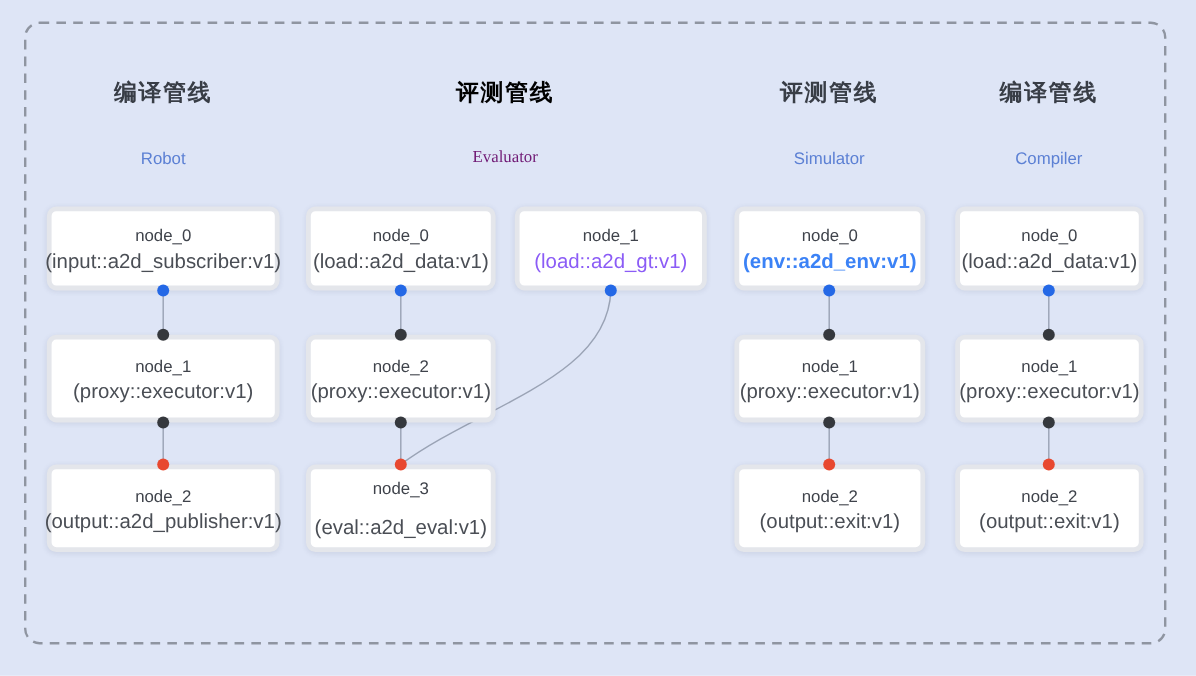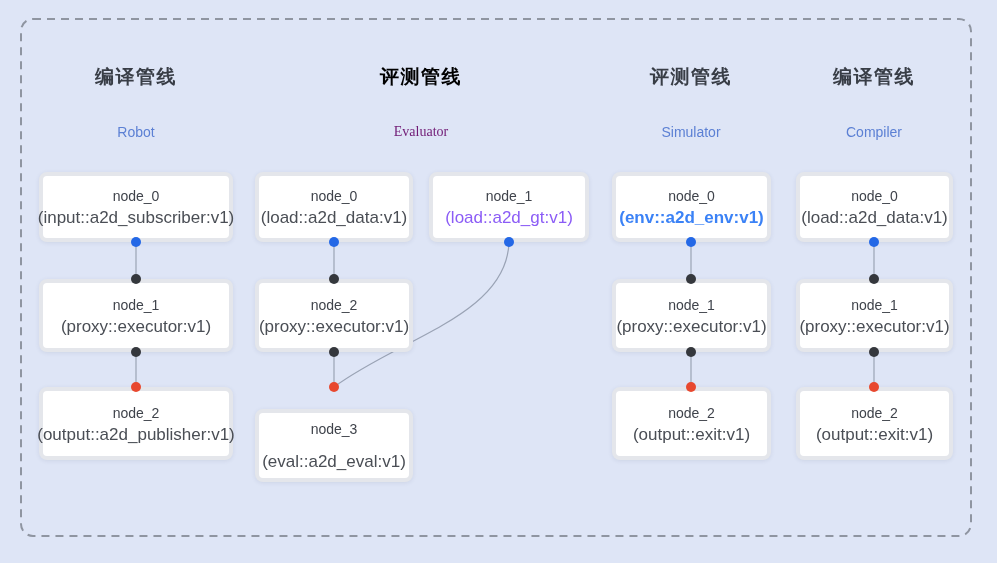--- a/index.html
+++ b/index.html
@@ -118,21 +118,21 @@
         <div class="t2" style="color: rgb(74, 78, 85);">(load::a2d_data:v1)</div>
       </div>
       <div class="node" style="left: 429px; top: 172px; width: 160px; height: 70px; background: rgb(255, 255, 255); border-color: rgb(228, 230, 235);">
         <div class="t1" style="color: rgb(63, 67, 75);">node_1</div>
         <div class="t2" style="color: #8b5cf6;">(load::a2d_gt:v1)</div>
       </div>
       <div class="node" style="left: 255px; top: 279px; width: 158px; height: 73px; background: rgb(255, 255, 255); border-color: rgb(228, 230, 235);">
         <div class="t1" style="color: rgb(63, 67, 75);">node_2</div>
         <div class="t2" style="color: rgb(74, 78, 85);">(proxy::executor:v1)</div>
       </div>
-      <div class="node" style="left: 255px; top: 409px; width: 158px; height: 73px; background: rgb(255, 255, 255); border-color: rgb(228, 230, 235); gap: 11px;">
+      <div class="node" style="left: 255px; top: 387px; width: 158px; height: 73px; background: rgb(255, 255, 255); border-color: rgb(228, 230, 235); gap: 11px;">
         <div class="t1" style="color: rgb(63, 67, 75);">node_3</div>
         <div class="t2" style="color: rgb(74, 78, 85);">(eval::a2d_eval:v1)</div>
       </div>
       <div class="port" style="left: 334px; top: 242px; background: rgb(36, 104, 230);"></div>
       <div class="port" style="left: 509px; top: 242px; background: rgb(36, 104, 230);"></div>
       <div class="port" style="left: 334px; top: 279px; background: rgb(53, 56, 61);"></div>
       <div class="port" style="left: 334px; top: 352px; background: rgb(53, 56, 61);"></div>
       <div class="port" style="left: 334px; top: 387px; background: rgb(232, 72, 47);"></div>
       <div class="header-zh" style="left: 691px; color: rgb(56, 61, 70);">评测管线</div>
       <div class="header-en" style="left: 691px; color: rgb(92, 128, 212);">Simulator</div>

